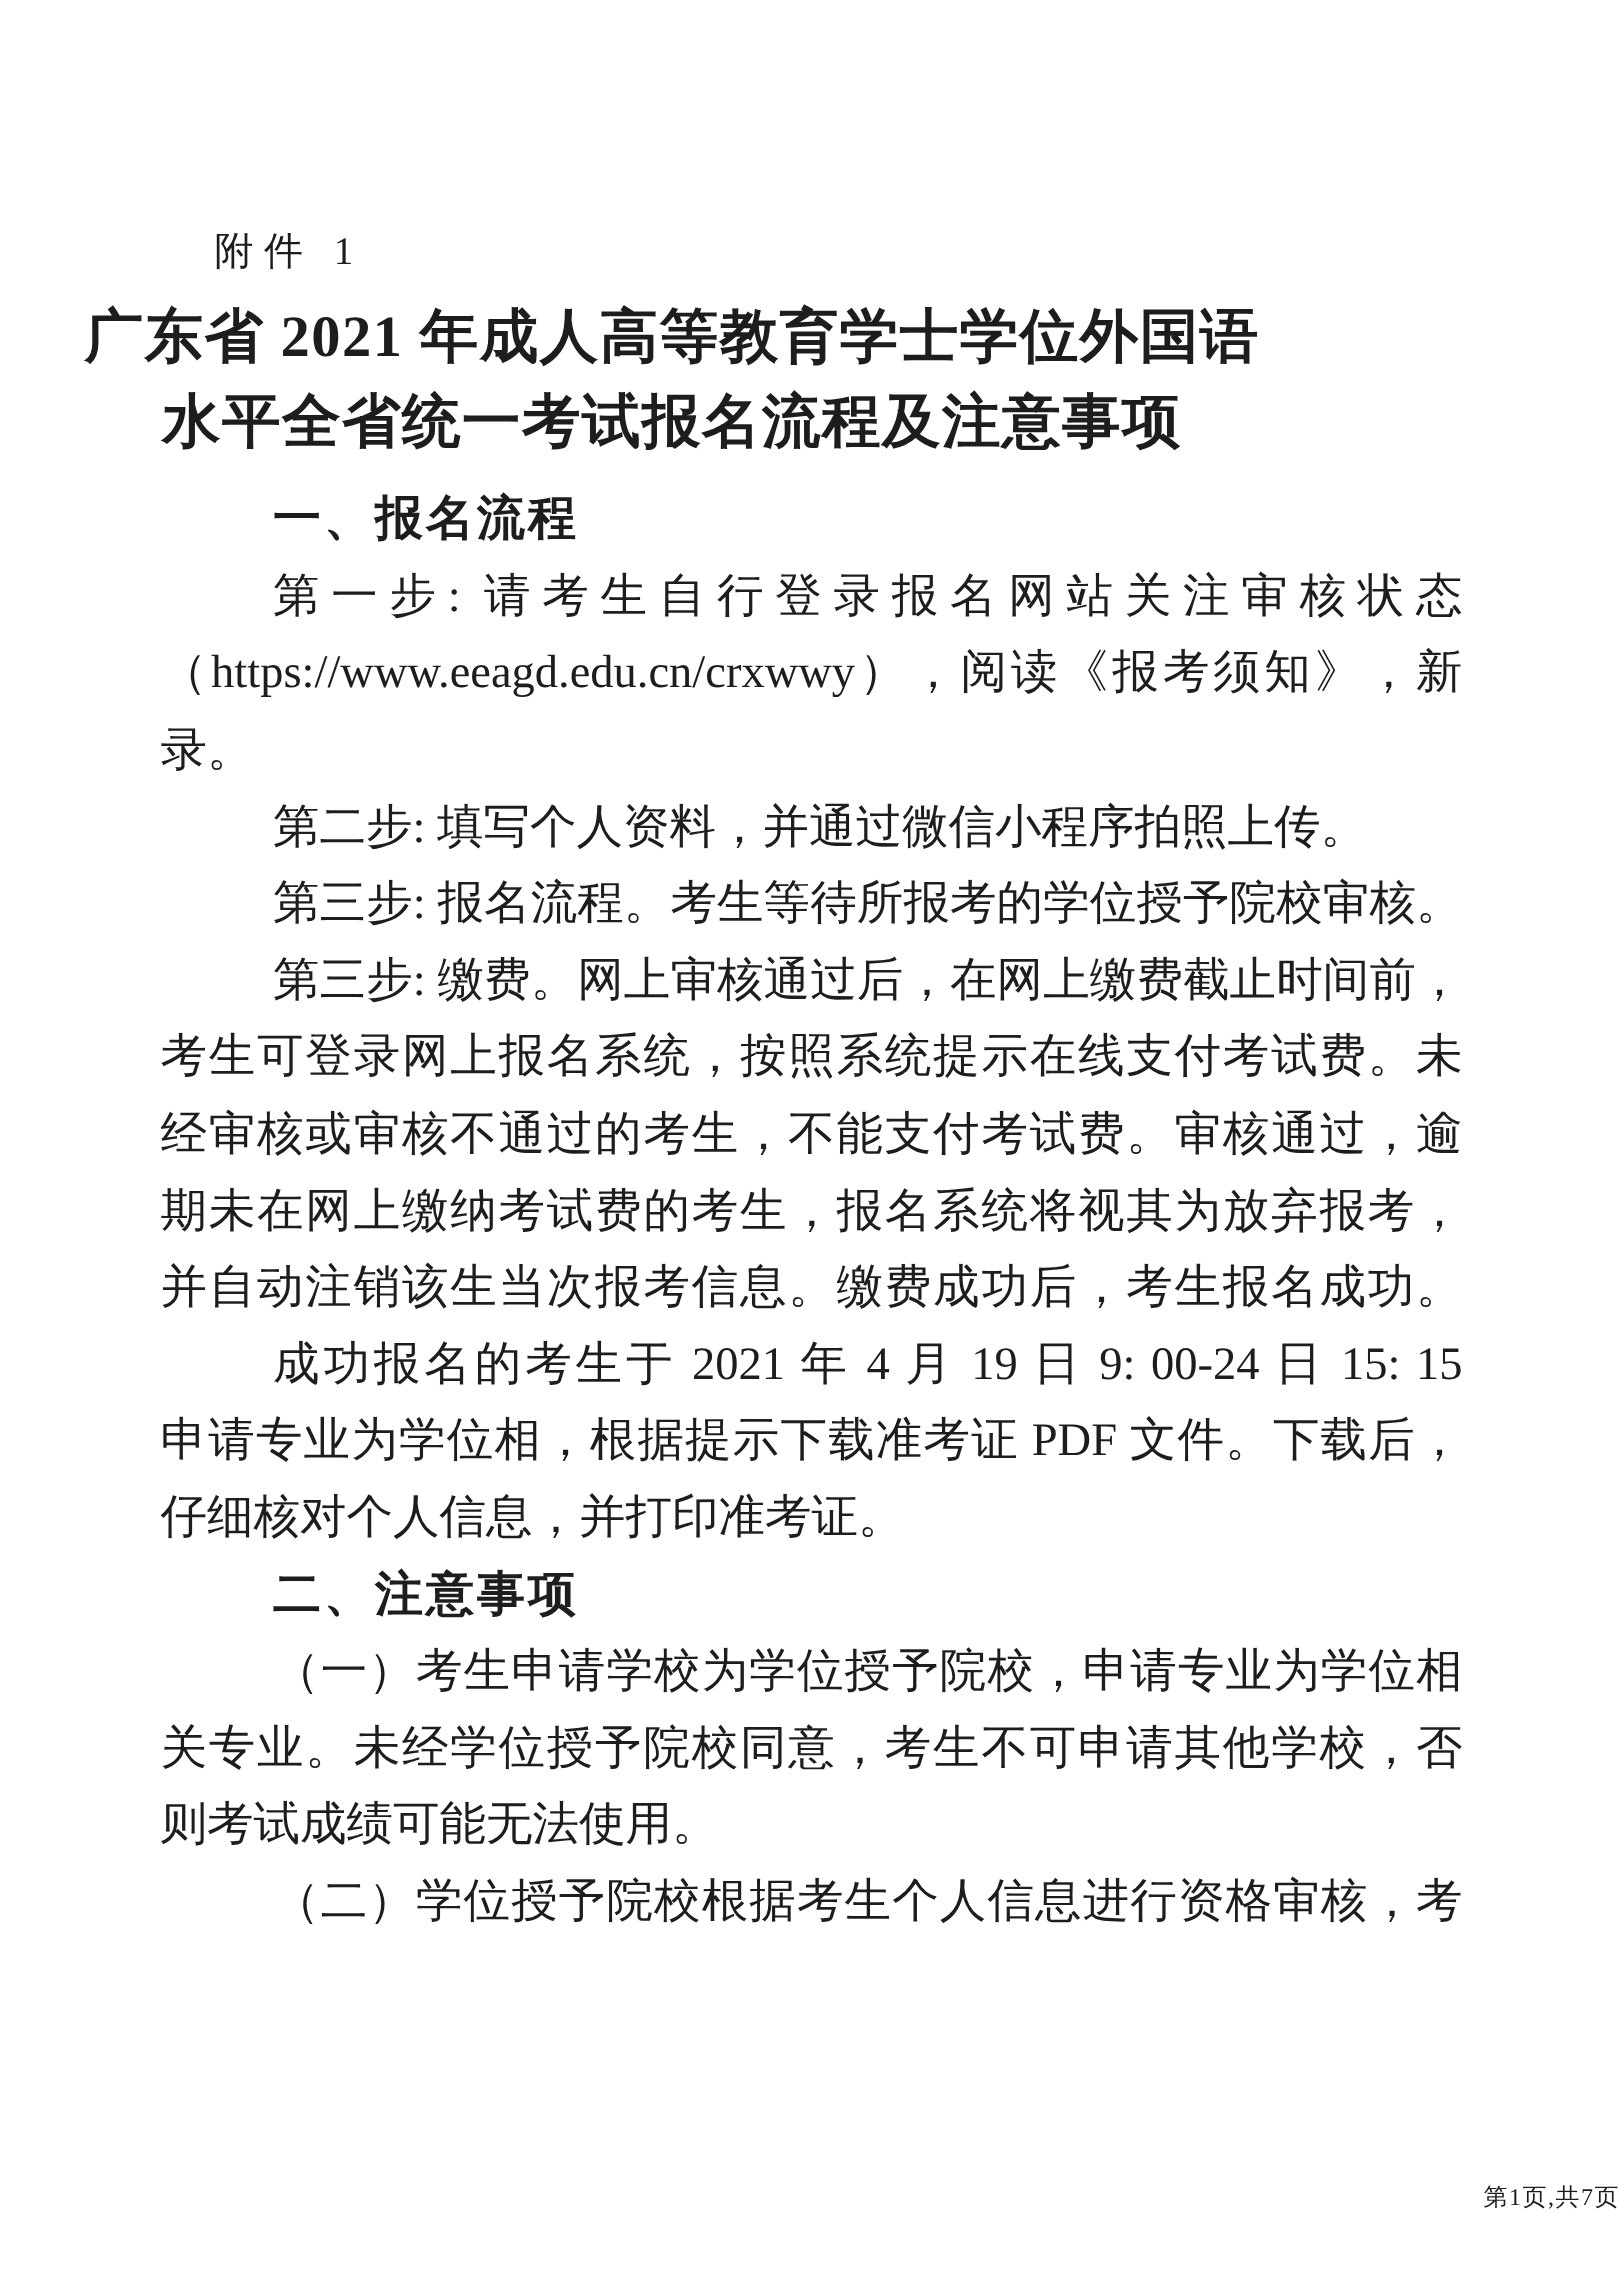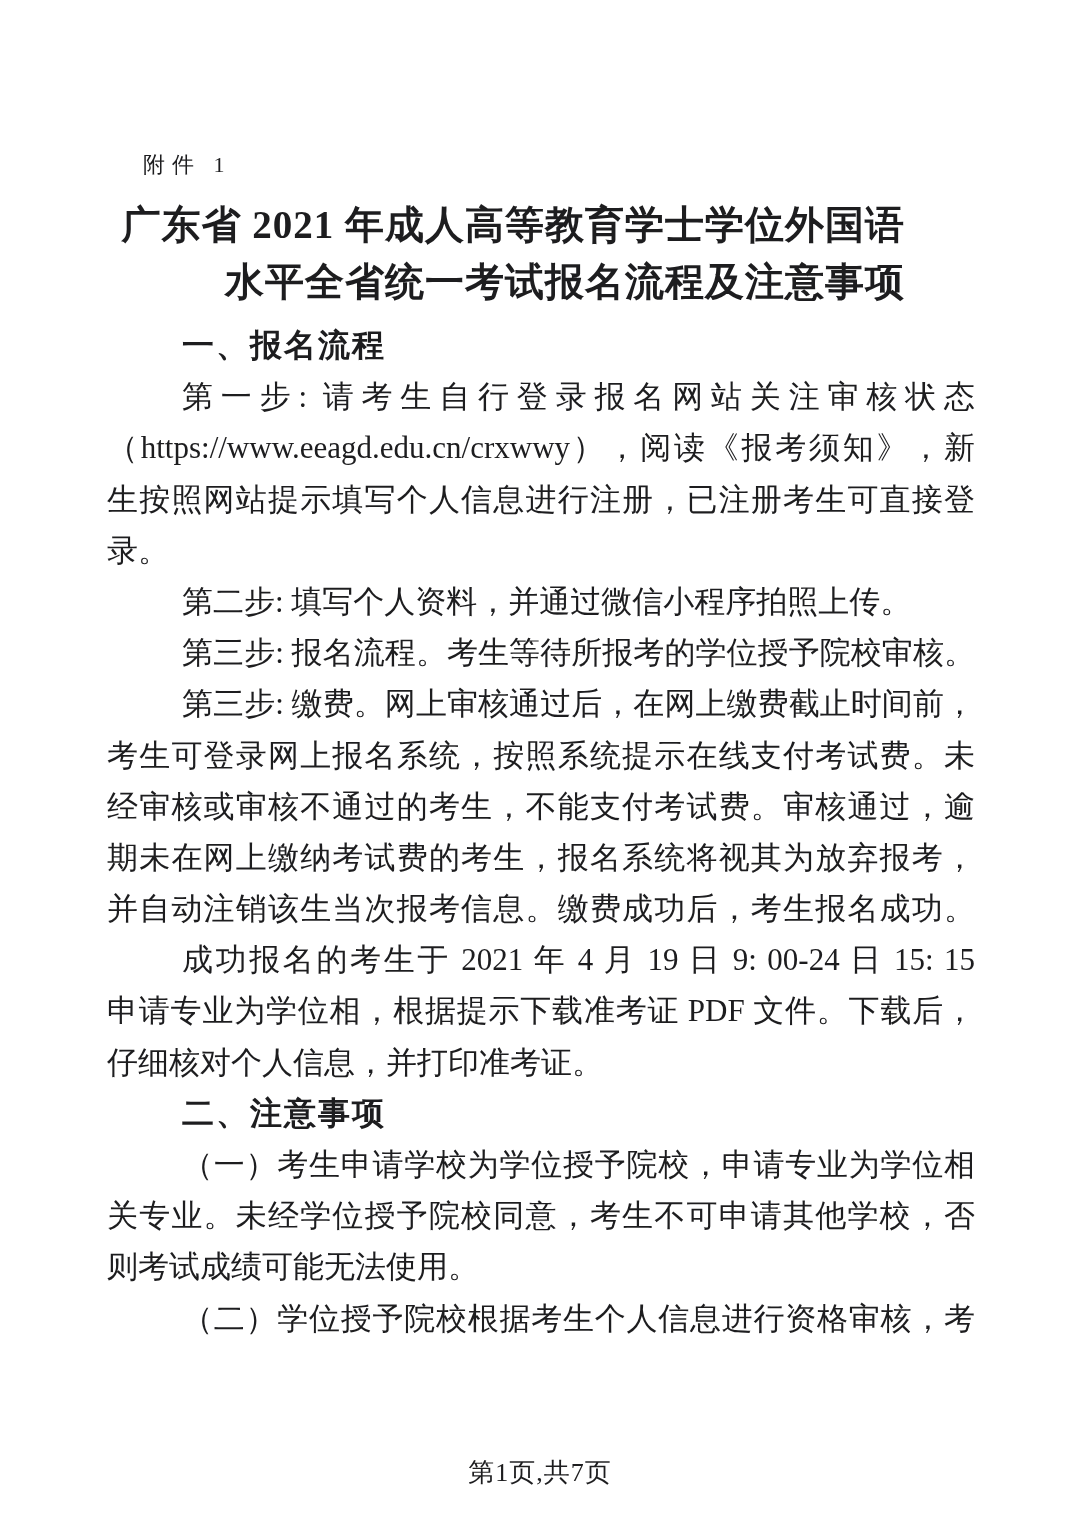--- a/index.html
+++ b/index.html
@@ -10,29 +10,29 @@
     height: 1527px;
     background: #ffffff;
     color: #1d1d1f;
     font-family: "Liberation Serif", serif;
     overflow: hidden;
   }
   .attachment {
     position: absolute;
     top: 150px;
     left: 143px;
-    font-size: 22px;
+    font-size: 26px;
     letter-spacing: 7px;
   }
   .doc-title {
     position: absolute;
     top: 196px;
-    left: 17px;
+    left: 4px;
     width: 888px;
-    text-align: right;
+    text-align: center;
     font-weight: 700;
     font-size: 39px;
     line-height: 57px;
     letter-spacing: 1px;
   }
   .body-block {
     position: absolute;
     top: 320px;
     left: 107px;
     width: 868px;
@@ -48,22 +48,22 @@
     font-weight: 700;
     font-size: 32px;
     letter-spacing: 2px;
     text-indent: 75px;
   }
   .footer {
     position: absolute;
     top: 1455px;
     left: 0;
     width: 1080px;
-    text-align: center;
-    font-size: 26px;
+    text-align: right;
+    font-size: 16px;
     letter-spacing: 1px;
   }
 </style>
 </head>
 <body>
 
 <div class="page">
 
   <div class="attachment">附件 1</div>
 
@@ -71,21 +71,20 @@
     <div>广东省 2021 年成人高等教育学士学位外国语</div>
     <div>水平全省统一考试报名流程及注意事项</div>
   </div>
 
   <div class="body-block">
 
     <div class="ln h">一、报名流程</div>
 
     <div class="ln j indent">第一步: 请考生自行登录报名网站关注审核状态</div>
     <div class="ln j">（https://www.eeagd.edu.cn/crxwwy），阅读《报考须知》，新</div>
-    <div class="ln j">生按照网站提示填写个人信息进行注册，已注册考生可直接登</div>
     <div class="ln">录。</div>
 
     <div class="ln indent">第二步: 填写个人资料，并通过微信小程序拍照上传。</div>
 
     <div class="ln j indent">第三步: 报名流程。考生等待所报考的学位授予院校审核。</div>
 
     <div class="ln j indent">第三步: 缴费。网上审核通过后，在网上缴费截止时间前，</div>
     <div class="ln j">考生可登录网上报名系统，按照系统提示在线支付考试费。未</div>
     <div class="ln j">经审核或审核不通过的考生，不能支付考试费。审核通过，逾</div>
     <div class="ln j">期未在网上缴纳考试费的考生，报名系统将视其为放弃报考，</div>

